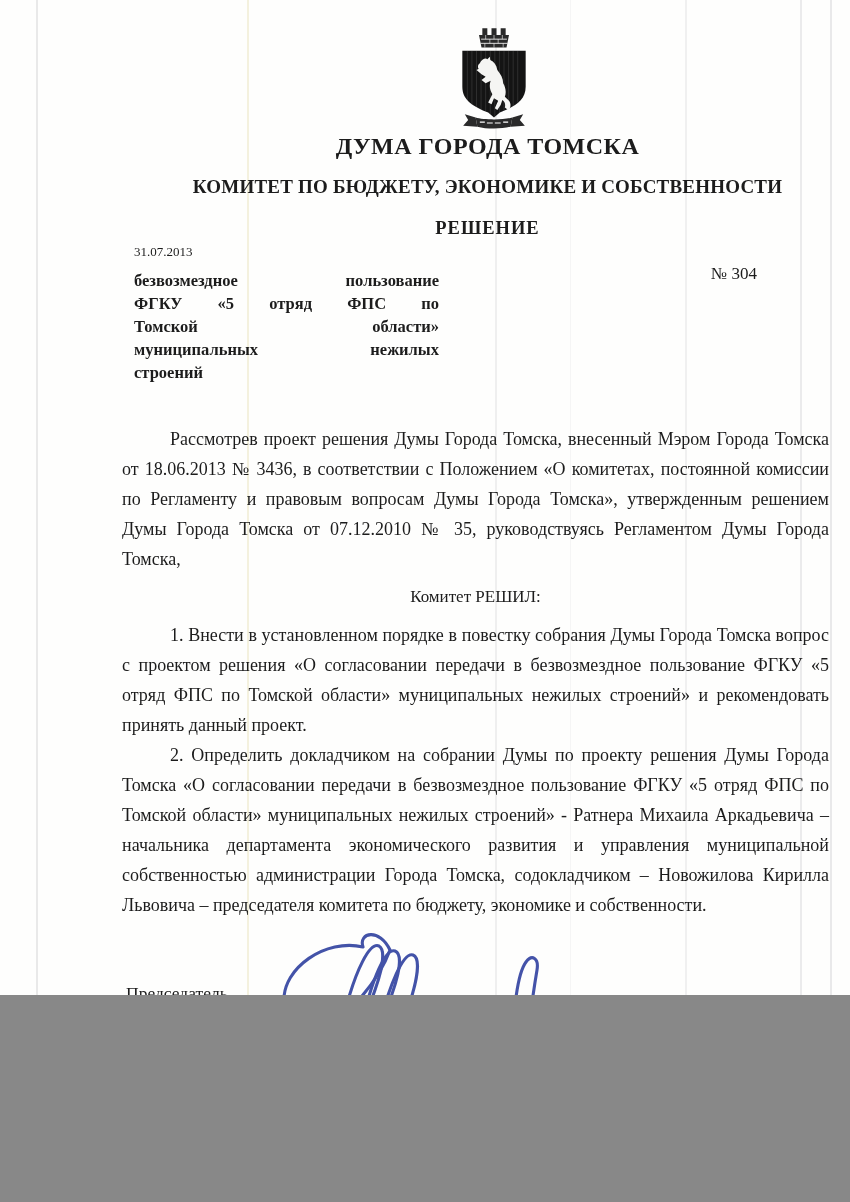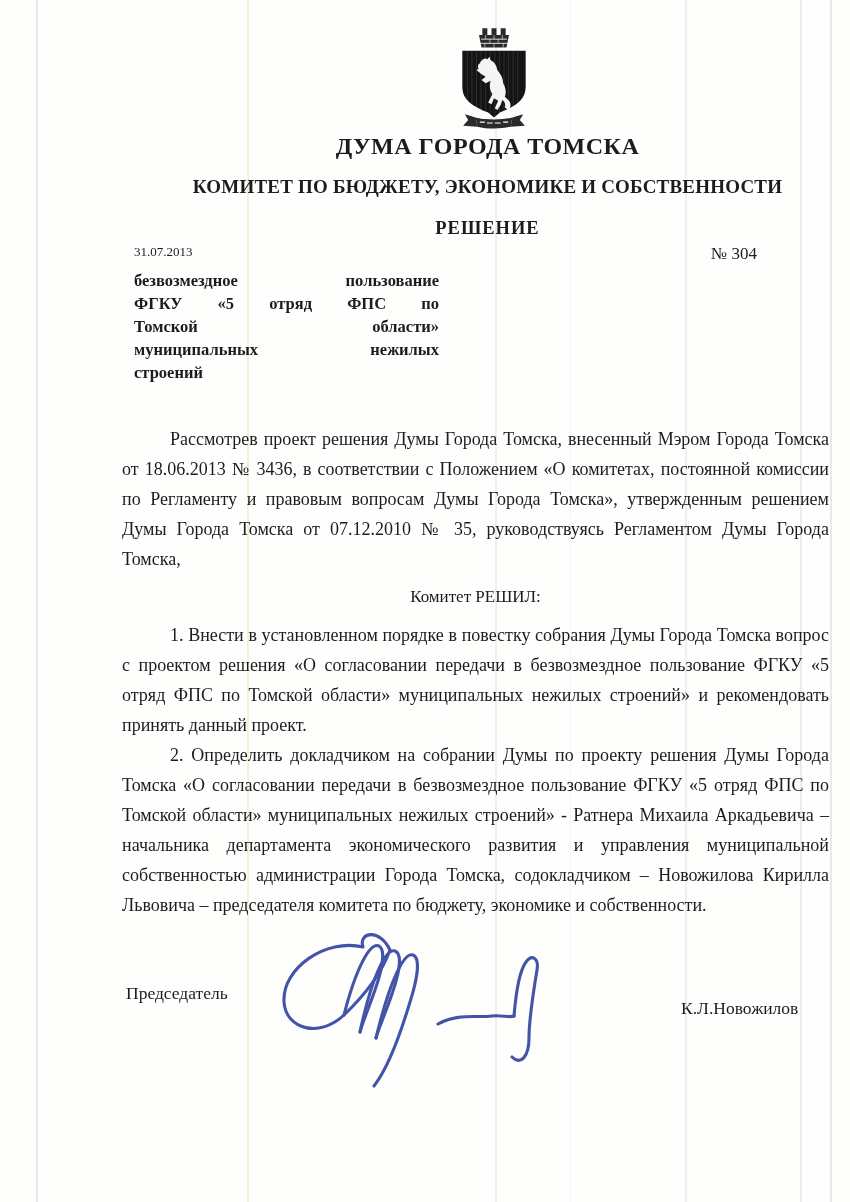--- a/index.html
+++ b/index.html
@@ -1,18 +1,18 @@
 <!DOCTYPE html>
 <html lang="ru"><head>
 <meta charset="utf-8">
 <style>
   html,body { margin:0; padding:0; background:#888; }
   .page {
     position:relative;
-    width:850px; height:1202px;
+    width:850px; height:995px;
     margin:0 auto;
     background:#fefefd;
     font-family:"Liberation Serif", serif;
     color:#1c1c1c;
     overflow:hidden;
   }
   
   .artifact { position:absolute; top:0; bottom:0; width:2px; pointer-events:none; }
   .a1 { left:36px;  background:rgba(140,140,145,0.18); width:1.5px; }
   .a2 { left:247px; background:rgba(215,205,130,0.25); }
@@ -23,21 +23,21 @@
   .a7 { left:830px; background:rgba(150,150,160,0.20); width:1.5px; }
 
   .emblem { position:absolute; left:448px; top:20px; width:92px; height:110px; }
 
   .center-col { position:absolute; left:120px; width:735px; text-align:center; }
   .org-title       { top:133px; font-size:24px; font-weight:bold; letter-spacing:0.5px; }
   .committee-title { top:176px; font-size:19px; font-weight:bold; letter-spacing:0.2px; }
   .doc-type        { top:218px; font-size:18.5px; font-weight:bold; letter-spacing:1px; }
 
   .doc-date   { position:absolute; left:134px; top:244px; font-size:13px;text-align:center; }
-  .doc-number { position:absolute; left:711px; top:244px; font-size:17px;text-align:center; }
+  .doc-number { position:absolute; left:711px; top:264px; font-size:17px;text-align:center; }
 
   .subject { position:absolute; left:134px; top:269px; width:305px;
              font-size:16.5px; font-weight:bold; line-height:23px; }
   .subject-line { text-align:justify; text-align-last:justify; }
   .subject-line:last-child { text-align-last:left; }
 
   .body-par { position:absolute; left:122px; width:707px;
               font-size:18px; line-height:30px;
               text-align:justify; text-indent:48px; margin:0; }
   .preamble { top:424px; }

